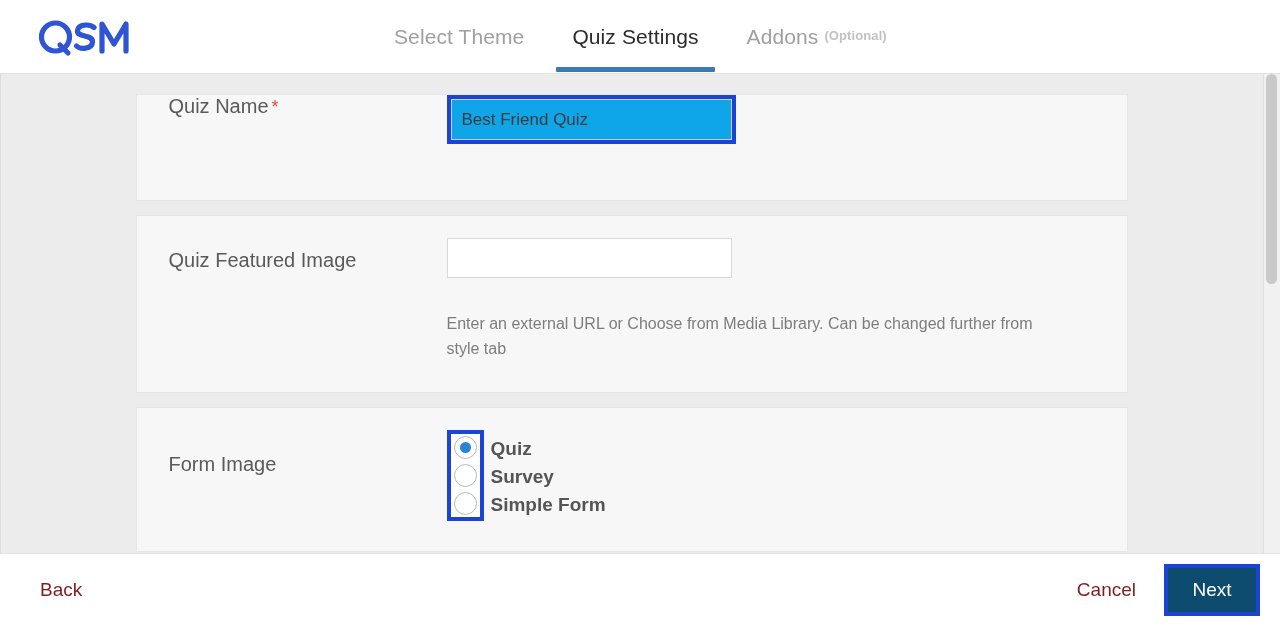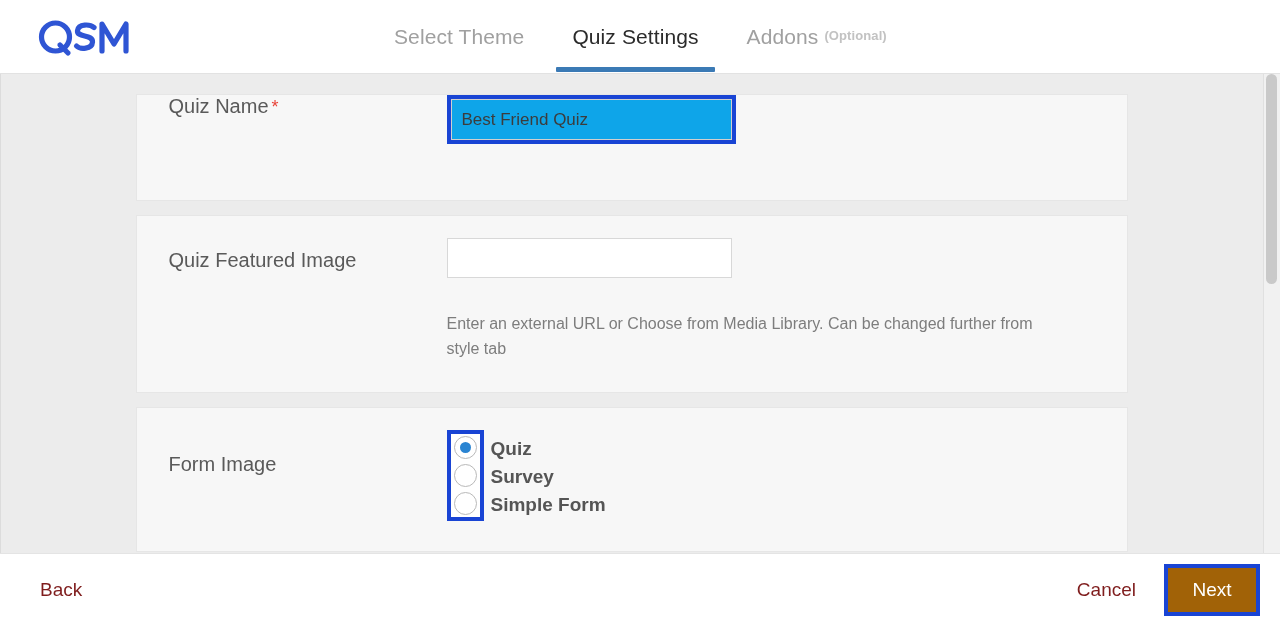--- a/index.html
+++ b/index.html
@@ -316,21 +316,21 @@
     position: absolute;
     right: 20px;
     display: flex;
     align-items: center;
     gap: 28px;
   }
   .btn-next {
     display: block;
     width: 88px;
     height: 44px;
-    background: #a16207;
+    background: #0c4a6e;
     border: none;
     color: #ffffff;
     font-family: "Liberation Sans", sans-serif;
     font-size: 19px;
     cursor: pointer;
   }
 </style>
 </head>
 <body>
 

